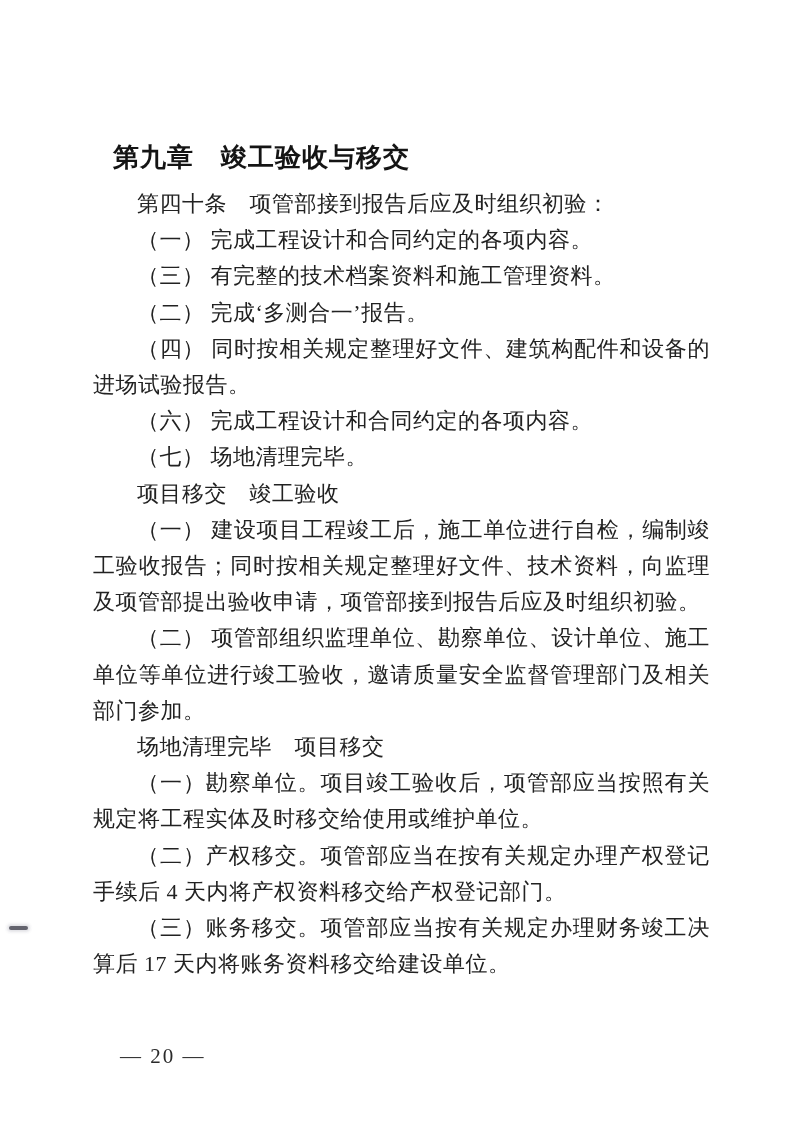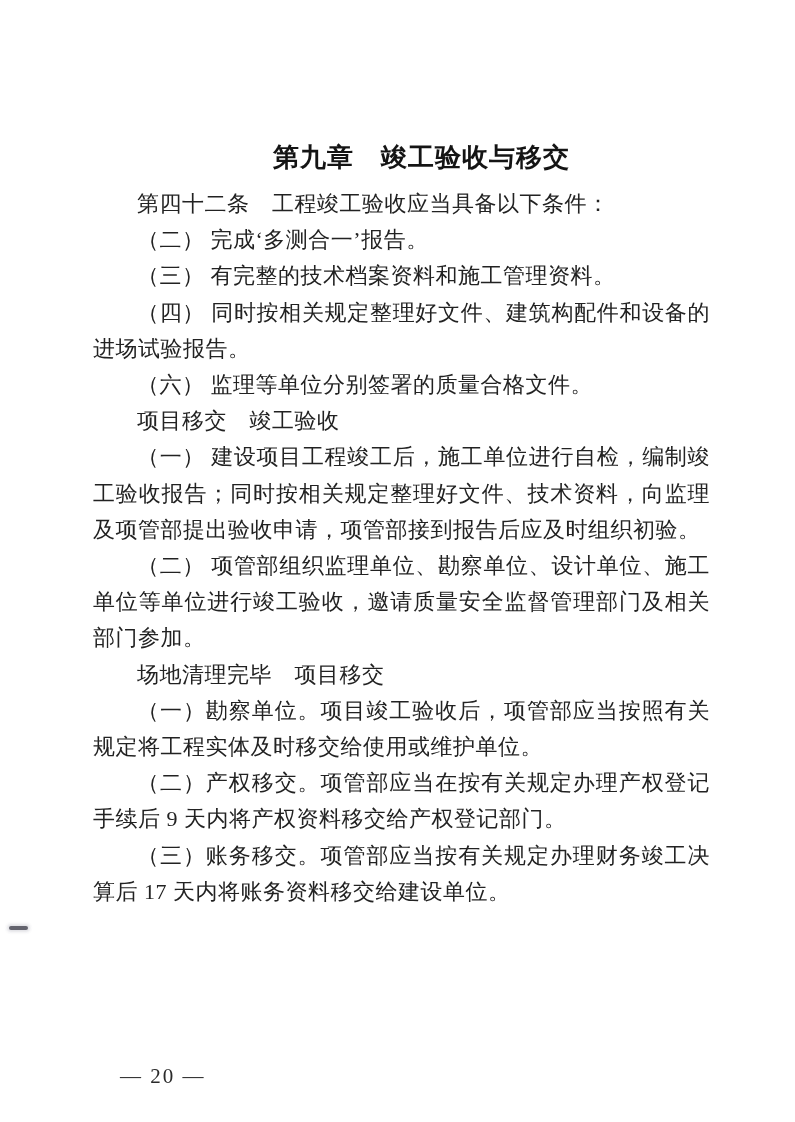--- a/index.html
+++ b/index.html
@@ -20,21 +20,21 @@
     position: absolute;
     top: 140px;
     left: 93px;
     width: 617px;
   }
   .chapter-title {
     font-family: "Liberation Sans", "DejaVu Sans", sans-serif;
     font-weight: bold;
     font-size: 26px;
     line-height: 34px;
-    text-align: center;
+    text-align: left;
     letter-spacing: 1px;
     margin: 0 0 12px 0;
     position: relative;
     left: 20px;
     color: #141414;
   }
   .body-text p {
     margin: 0;
     font-size: 22px;
     line-height: 36.2px;
@@ -46,21 +46,20 @@
     color: #222222;
   }
   .page-footer {
     position: absolute;
     left: 120px;
     top: 1044px;
     font-size: 21px;
     letter-spacing: 2px;
     color: #2a2a2a;
     font-family: "Liberation Serif", "DejaVu Serif", serif;
-    margin-top: 20px;
   }
   .scan-artifact {
     position: absolute;
     left: 9px;
     top: 926px;
     width: 19px;
     height: 4px;
     background: #4a4a55;
     border-radius: 2px;
     box-shadow: 0 0 3px 2px rgba(120,120,140,0.25);
@@ -72,30 +71,32 @@
 
 <div class="page">
 
   <div class="scan-artifact"></div>
 
   <div class="content">
 
     <h1 class="chapter-title">第九章　竣工验收与移交</h1>
 
     <div class="body-text">
-      <p>第四十二条　工程竣工验收应当具备以下条件：</p>
+      <p>第四十条　项管部接到报告后应及时组织初验：</p>
+      <p>（一） 完成工程设计和合同约定的各项内容。</p>
+      <p>（三） 有完整的技术档案资料和施工管理资料。</p>
       <p>（二） 完成‘多测合一’报告。</p>
-      <p>（三） 有完整的技术档案资料和施工管理资料。</p>
       <p>（四） 同时按相关规定整理好文件、建筑构配件和设备的进场试验报告。</p>
-      <p>（六） 监理等单位分别签署的质量合格文件。</p>
+      <p>（六） 完成工程设计和合同约定的各项内容。</p>
+      <p>（七） 场地清理完毕。</p>
       <p>项目移交　竣工验收</p>
       <p>（一） 建设项目工程竣工后，施工单位进行自检，编制竣工验收报告；同时按相关规定整理好文件、技术资料，向监理及项管部提出验收申请，项管部接到报告后应及时组织初验。</p>
       <p>（二） 项管部组织监理单位、勘察单位、设计单位、施工单位等单位进行竣工验收，邀请质量安全监督管理部门及相关部门参加。</p>
       <p>场地清理完毕　项目移交</p>
       <p>（一）勘察单位。项目竣工验收后，项管部应当按照有关规定将工程实体及时移交给使用或维护单位。</p>
-      <p>（二）产权移交。项管部应当在按有关规定办理产权登记手续后 9 天内将产权资料移交给产权登记部门。</p>
+      <p>（二）产权移交。项管部应当在按有关规定办理产权登记手续后 4 天内将产权资料移交给产权登记部门。</p>
       <p>（三）账务移交。项管部应当按有关规定办理财务竣工决算后 17 天内将账务资料移交给建设单位。</p>
     </div>
   </div>
 
   <div class="page-footer">— 20 —</div>
 
 </div>
 
 </body></html>

